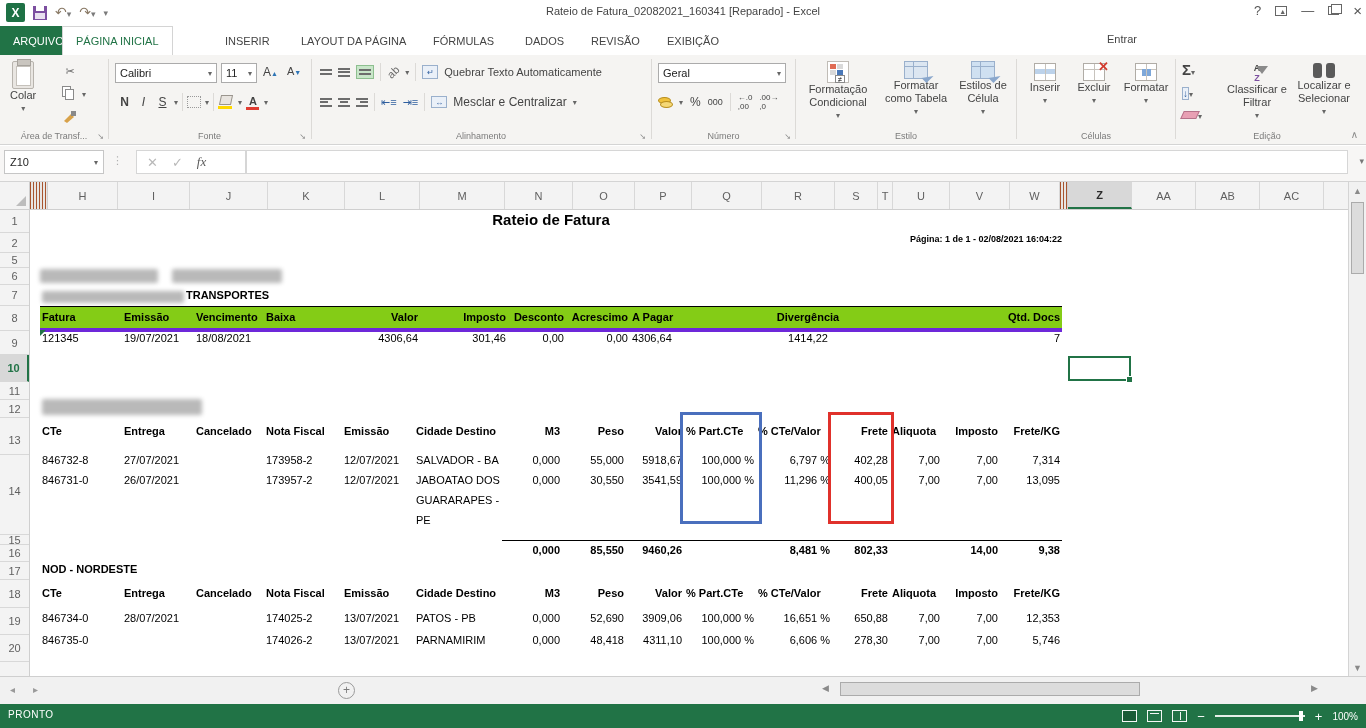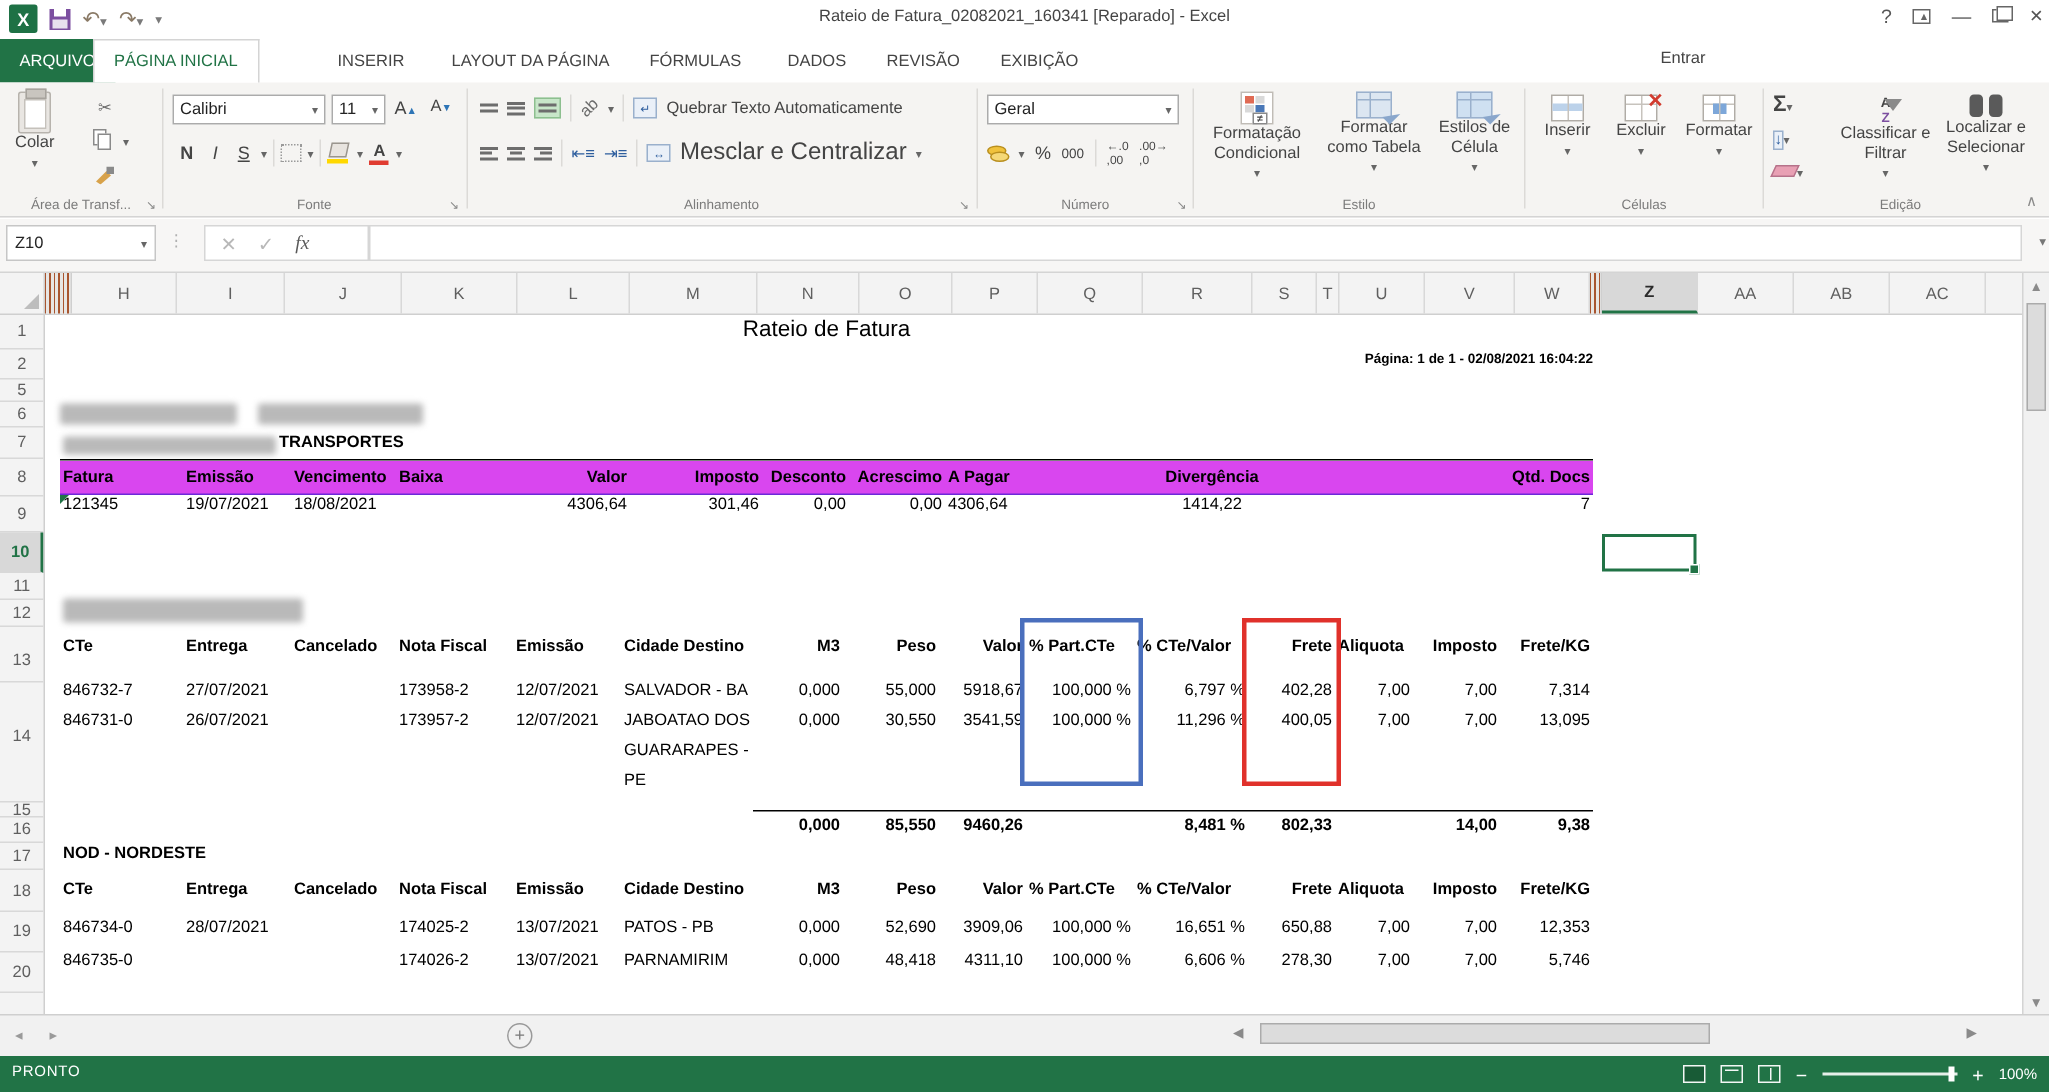--- a/index.html
+++ b/index.html
@@ -95,29 +95,29 @@
   .cornerbox:after { content:""; position:absolute; right:3px; bottom:3px; width:0; height:0; border-left:10px solid transparent; border-bottom:10px solid #bdbdbd; }
   .colcell { position:absolute; top:0; height:27px; border-right:1px solid #d8d8d8; font-size:11px; color:#5f5f5f; display:flex; align-items:center; justify-content:center; }
   .colcell.sel { background:#d8d8d8; color:#2b2b2b; border-bottom:2px solid #217346; font-weight:bold; }
   .hiddencols { position:absolute; top:0; height:27px; background:repeating-linear-gradient(90deg,#a8552f 0 1px,#e8e6e4 1px 3px); border-right:1px solid #cfcfcf; }
   .rowhdrs { position:absolute; left:0; top:210px; width:30px; height:466px; background:#f3f3f3; border-right:1px solid #cfcfcf; overflow:hidden; }
   .rowcell { position:absolute; left:0; width:29px; border-bottom:1px solid #d8d8d8; font-size:11px; color:#5f5f5f; display:flex; align-items:center; justify-content:center; }
   .rowcell.sel { background:#d8d8d8; color:#217346; font-weight:bold; border-right:2px solid #217346; }
 
   
   .grid { position:absolute; left:30px; top:210px; width:1318px; height:466px; background:#fff; overflow:hidden; }
-  .rpt-title { position:absolute; left:10px; top:1px; width:1022px; text-align:center; font-size:15px; font-weight:normal; color:#000; }
+  .rpt-title { position:absolute; left:10px; top:1px; width:1022px; text-align:center; font-size:15px; font-weight:bold; color:#000; }
   .pageinfo { position:absolute; left:10px; top:24px; width:1022px; text-align:right; font-size:9px; font-weight:bold; color:#000; }
   .blob { position:absolute; background:#b9b9b9; border-radius:2px; filter:blur(2px); }
   .transportes { position:absolute; left:156px; top:79px; font-size:11px; font-weight:bold; color:#000; }
   table.rpt { border-collapse:collapse; table-layout:fixed; width:1022px; font-size:11px; color:#000; position:absolute; left:10px; }
   table.rpt td { padding:0 2px; overflow:hidden; white-space:pre-line; vertical-align:top; }
   table.rpt td.l{text-align:left} table.rpt td.r{text-align:right} table.rpt td.c{text-align:center}
   tr.hdr td { font-weight:bold; vertical-align:middle; white-space:nowrap; }
-  tr.band td { background:#d946ef; border-top:1px solid #000; border-bottom:1px solid #6d28d9; vertical-align:middle; }
+  tr.band td { background:#84cc16; border-top:1px solid #000; border-bottom:4px solid #6d28d9; vertical-align:middle; }
   tr.boldrow td { font-weight:bold; }
   .err-tri { position:absolute; left:10px; top:120px; width:0; height:0; border-top:6px solid #217346; border-right:6px solid transparent; }
   .activecell { position:absolute; left:1038px; top:146px; width:63px; height:25px; border:2px solid #217346; background:#fff; }
   .activecell:after { content:""; position:absolute; right:-4px; bottom:-4px; width:5px; height:5px; background:#217346; border:1px solid #fff; }
   .hl-box { position:absolute; top:202px; height:112px; }
   .hl-blue { left:650px; width:82px; border:3px solid #4a6fbd; }
   .hl-red { left:798px; width:66px; border:3px solid #e0312b; }
   .totline { position:absolute; left:472px; top:330px; width:560px; border-top:1px solid #000; }
   .nodtitle { position:absolute; left:12px; top:353px; font-size:11px; font-weight:bold; color:#000; }
 
@@ -278,21 +278,21 @@
         <span class="alnico">
             <i style="width:12px"></i>
             <i style="width:8px;margin-left:4px"></i>
             <i style="width:12px"></i>
           </span>
         <span style="width:1px;height:18px;background:#dcdad7"></span>
         <span style="color:#2e5e9e;font-size:11px">⇤≡</span>
         <span style="color:#2e5e9e;font-size:11px">⇥≡</span>
         <span style="width:1px;height:18px;background:#dcdad7"></span>
         <span style="width:16px;height:12px;border:1px solid #9ab0cc;background:#eaf0f8;font-size:8px;color:#2e5e9e;text-align:center;line-height:11px">↔</span>
-        <span style="font-size:16px;color:#444">Mesclar e Centralizar</span>
+        <span style="font-size:12px;color:#444">Mesclar e Centralizar</span>
         <span class="caret">▾</span>
       </div>
       <span class="rglabel">Alinhamento</span>
       <span class="rlaunch">↘</span>
     </div>
     <div class="rgsep" style="left:651px"></div>
 
     <div class="rgroup" style="left:652px;width:143px">
       <div class="selbox" style="position:absolute;left:6px;top:8px;width:128px">
         <span>Geral</span>
@@ -567,21 +567,21 @@
             <col style="width: 58px;">
             <col style="width: 72px;">
             <col style="width: 76px;">
             <col style="width: 58px;">
             <col style="width: 52px;">
             <col style="width: 58px;">
             <col style="width: 62px;">
           </colgroup>
           <tbody>
             <tr style="height: 20px; line-height: 20px;">
-              <td class="l">846732-7</td>
+              <td class="l">846732-8</td>
               <td class="l">27/07/2021</td>
               <td class="l"></td>
               <td class="l">173958-2</td>
               <td class="l">12/07/2021</td>
               <td class="l">SALVADOR - BA</td>
               <td class="r">0,000</td>
               <td class="r">55,000</td>
               <td class="r">5918,67</td>
               <td class="r">100,000 %</td>
               <td class="r">6,797 %</td>

